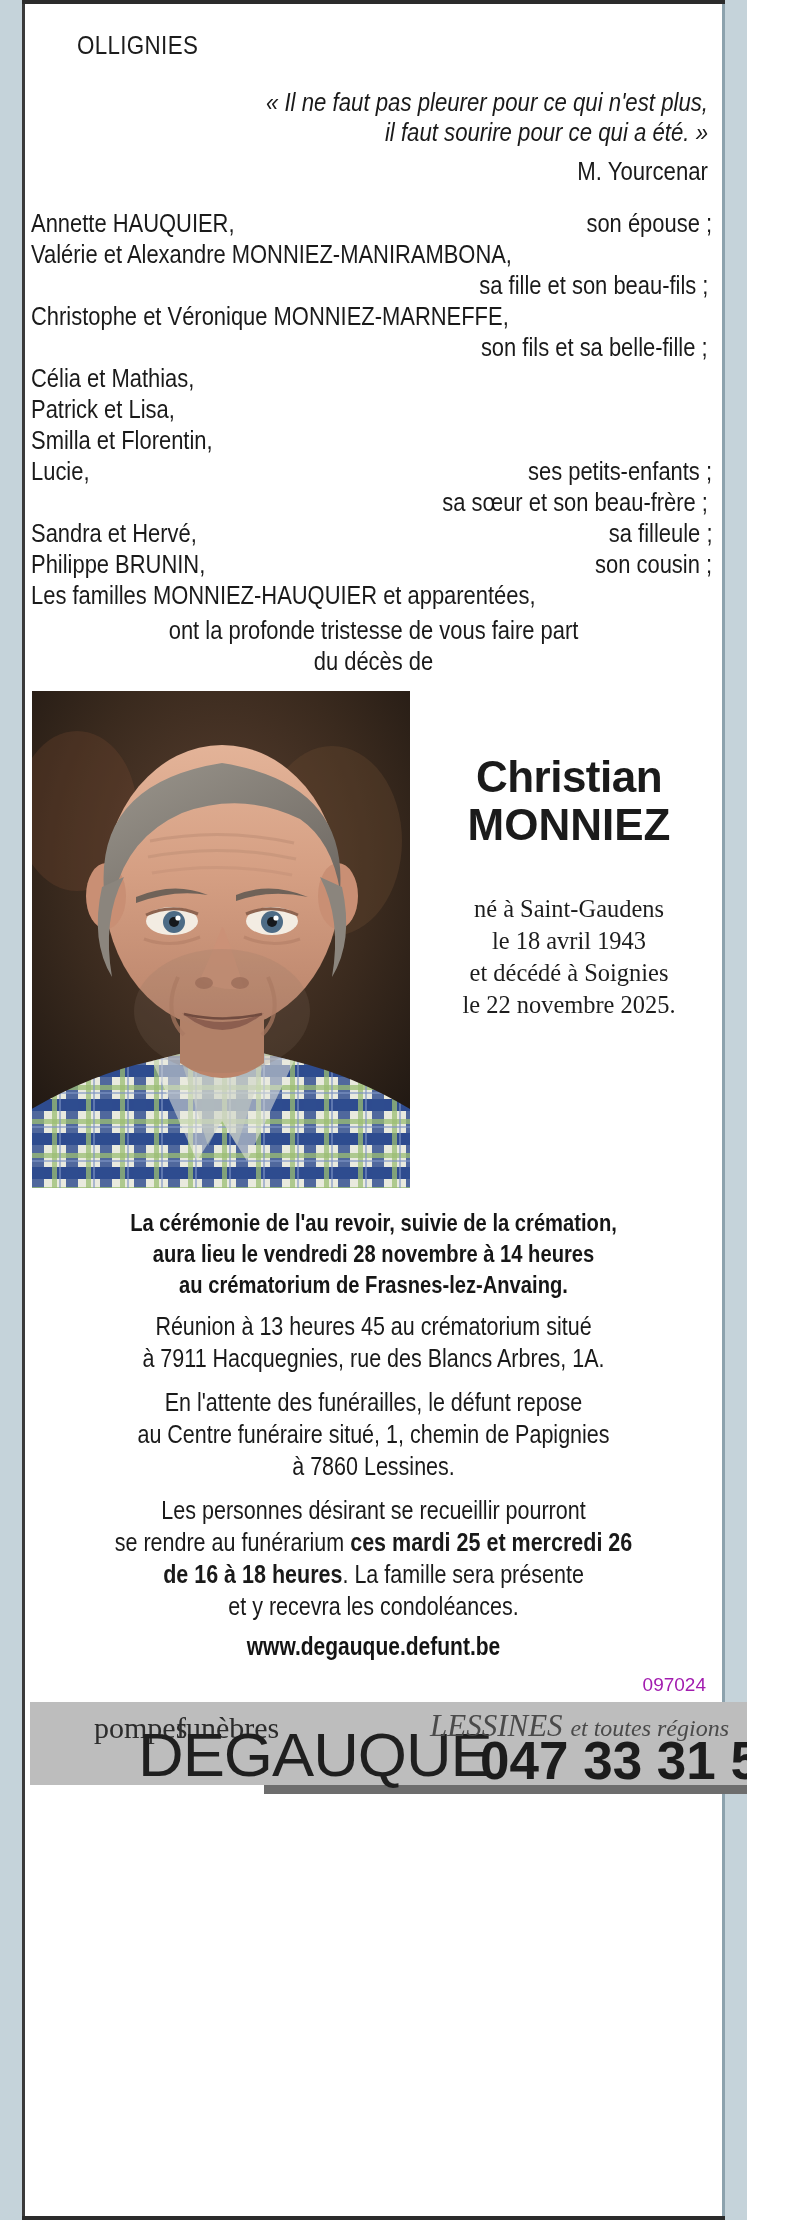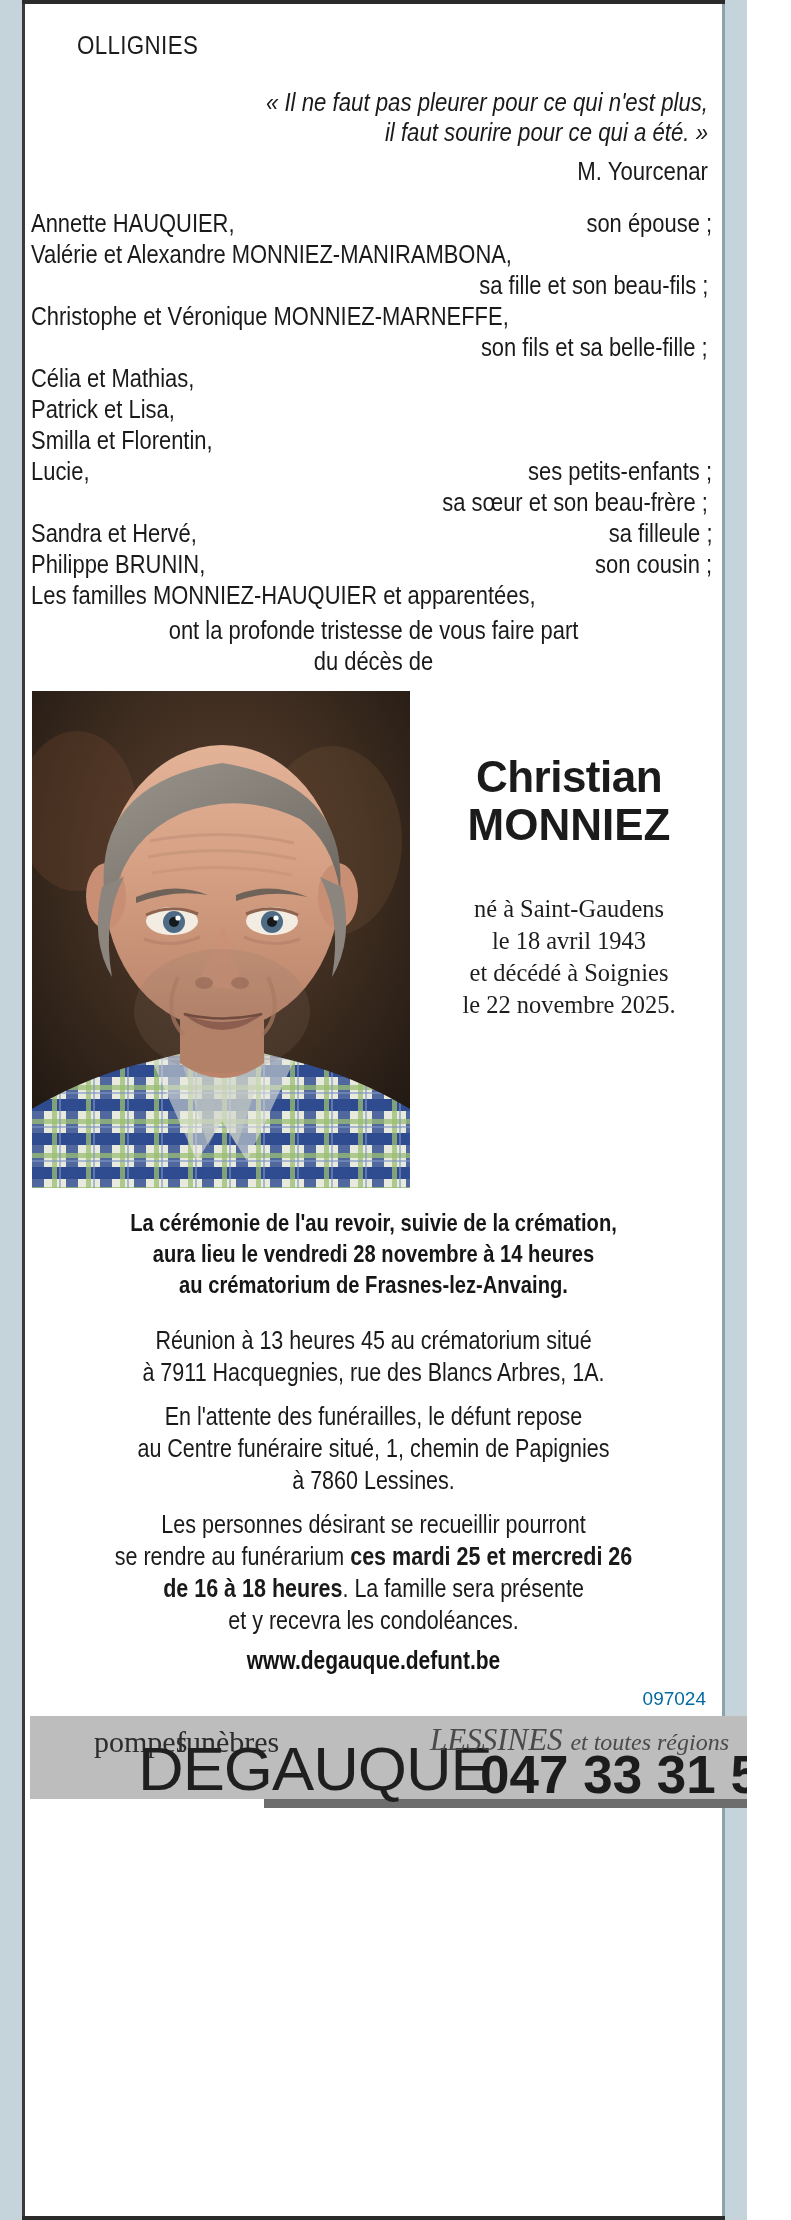--- a/index.html
+++ b/index.html
@@ -226,40 +226,40 @@
     font-size: 25px;
     line-height: 32px;
     color: #1a1a1a;
   }
   .para div {
     transform: scaleX(0.86);
     transform-origin: center center;
     white-space: nowrap;
   }
   .para b { font-weight: bold; }
-  .para.tight { margin-top: 24px; }
+  .para.tight { margin-top: 10px; }
   .website {
     margin-top: 8px;
     text-align: center;
     font-weight: bold;
     font-size: 25px;
     line-height: 32px;
     color: #141414;
   }
   .website div {
     transform: scaleX(0.84);
     transform-origin: center center;
     white-space: nowrap;
   }
 
   .refnum {
     margin-top: 12px;
     text-align: right;
     font-size: 19px;
-    color: #0369a1;
+    color: #a21caf;
     padding-right: 2px;
     font-family: "Liberation Sans", sans-serif;
   }
 
   
   .logo-wrap {
     position: relative;
     margin-top: 6px;
     height: 92px;
   }

